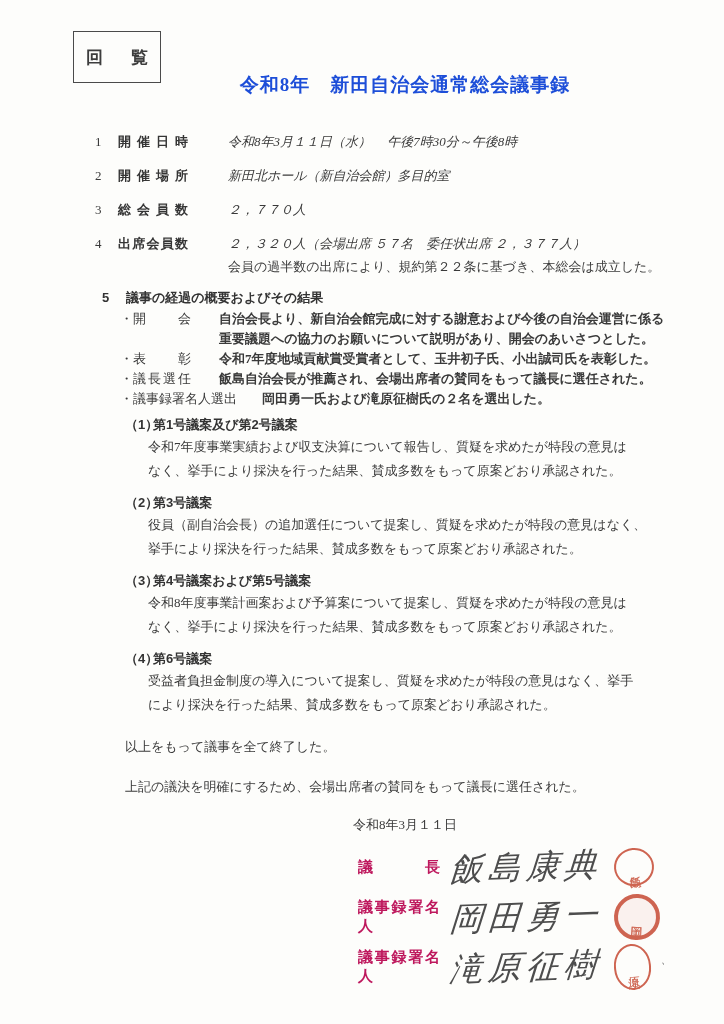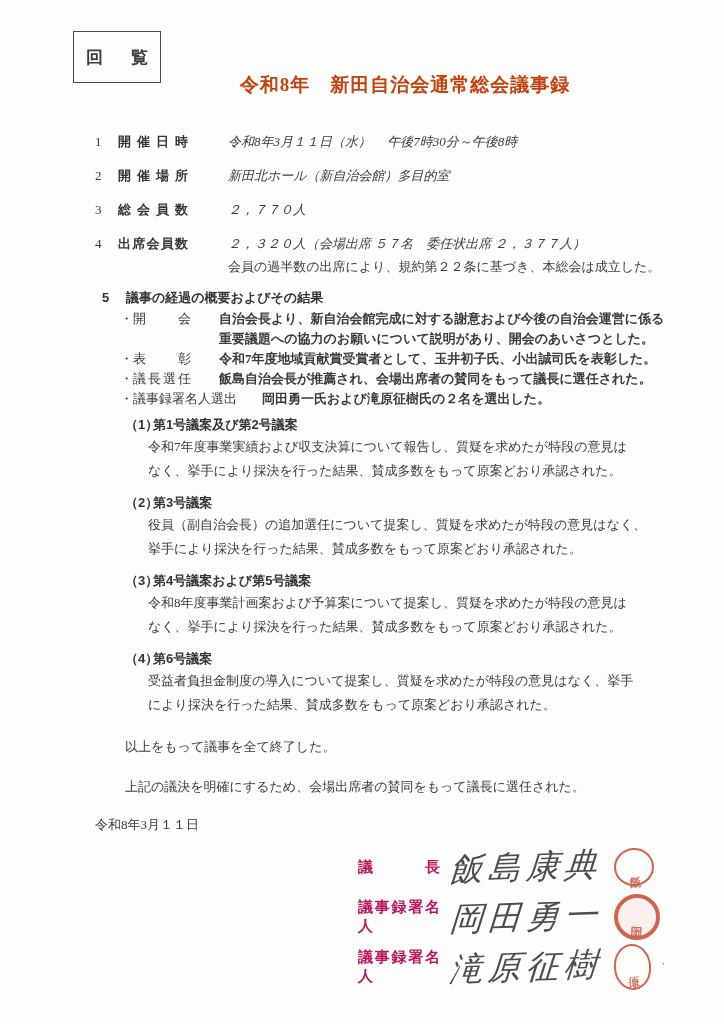--- a/index.html
+++ b/index.html
@@ -29,21 +29,21 @@
     display:inline-block;width:62px;
     font-size:17px;font-weight:600;color:#3d3d3d;
     text-align:justify;text-align-last:justify;
     font-family:"Liberation Sans","DejaVu Sans",sans-serif;
   }
 
   
   .title{
     margin:0;padding-top:72px;
     text-align:center;
-    font-size:19px;font-weight:600;letter-spacing:1px;color:#c2410c;
+    font-size:19px;font-weight:600;letter-spacing:1px;color:#1d4ed8;
     width:620px;
   }
 
   
   .meta{margin-top:33px;}
   .meta-row{display:flex;line-height:21px;margin-bottom:13px;}
   .meta-no{width:23px;color:#3a3a3a;}
   .meta-label{
     display:inline-block;width:70px;margin-right:40px;
     font-family:Liberation Sans, sans-serif;
@@ -69,21 +69,21 @@
   .agenda{margin-top:5px;}
   .ag-block{margin-bottom:9px;}
   .ag-head{display:flex;line-height:21px;
     font-family:"Liberation Sans","DejaVu Sans",sans-serif;font-weight:600;color:#333;}
   .ag-no{width:28px;margin-left:30px;flex:none;}
   .ag-body{margin-left:53px;width:505px;line-height:24px;color:#3a3a3a;}
 
   
   .closing1{margin-left:30px;margin-top:19px;line-height:21px;}
   .closing2{margin-left:30px;margin-top:19px;line-height:21px;}
-  .date-line{margin-top:17px;text-align:left;width:620px;line-height:21px;}
+  .date-line{margin-top:17px;text-align:center;width:620px;line-height:21px;}
 
   
   .sigs{margin-top:7px;}
   .sig-row{display:flex;align-items:center;height:50px;margin-left:263px;}
   .sig-role{
     display:inline-block;width:82px;flex:none;
     text-align:justify;text-align-last:justify;
     font-size:15px;color:#be185d;font-weight:bold;
   }
   .sig-name{

